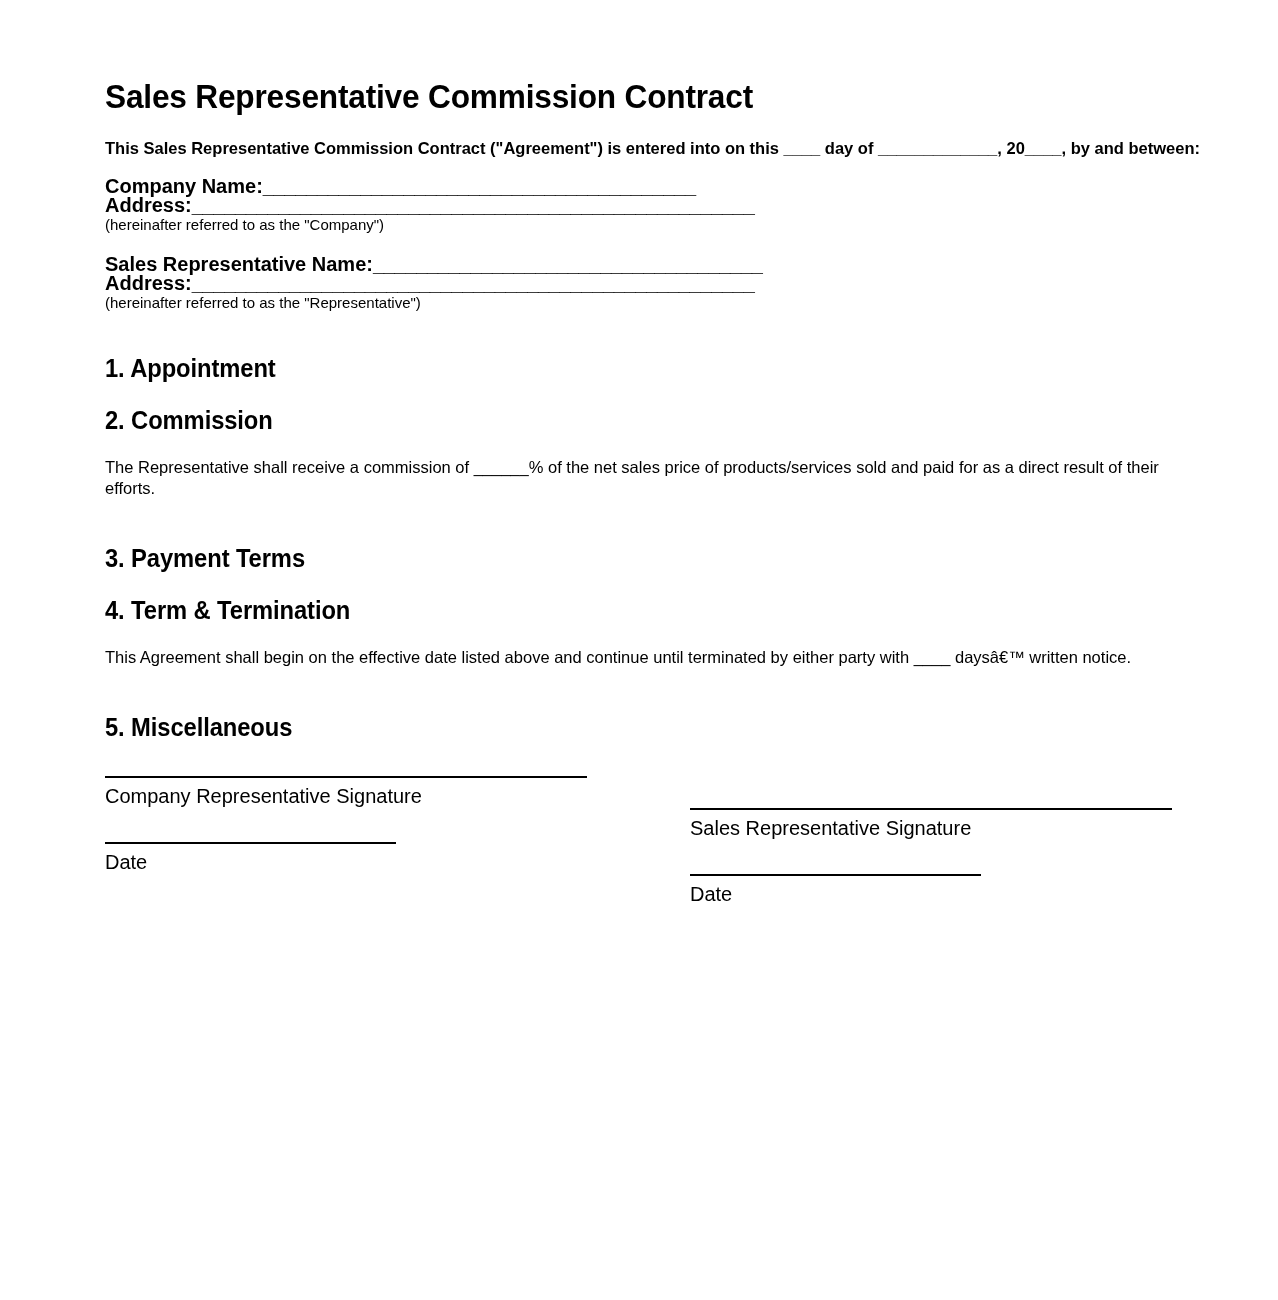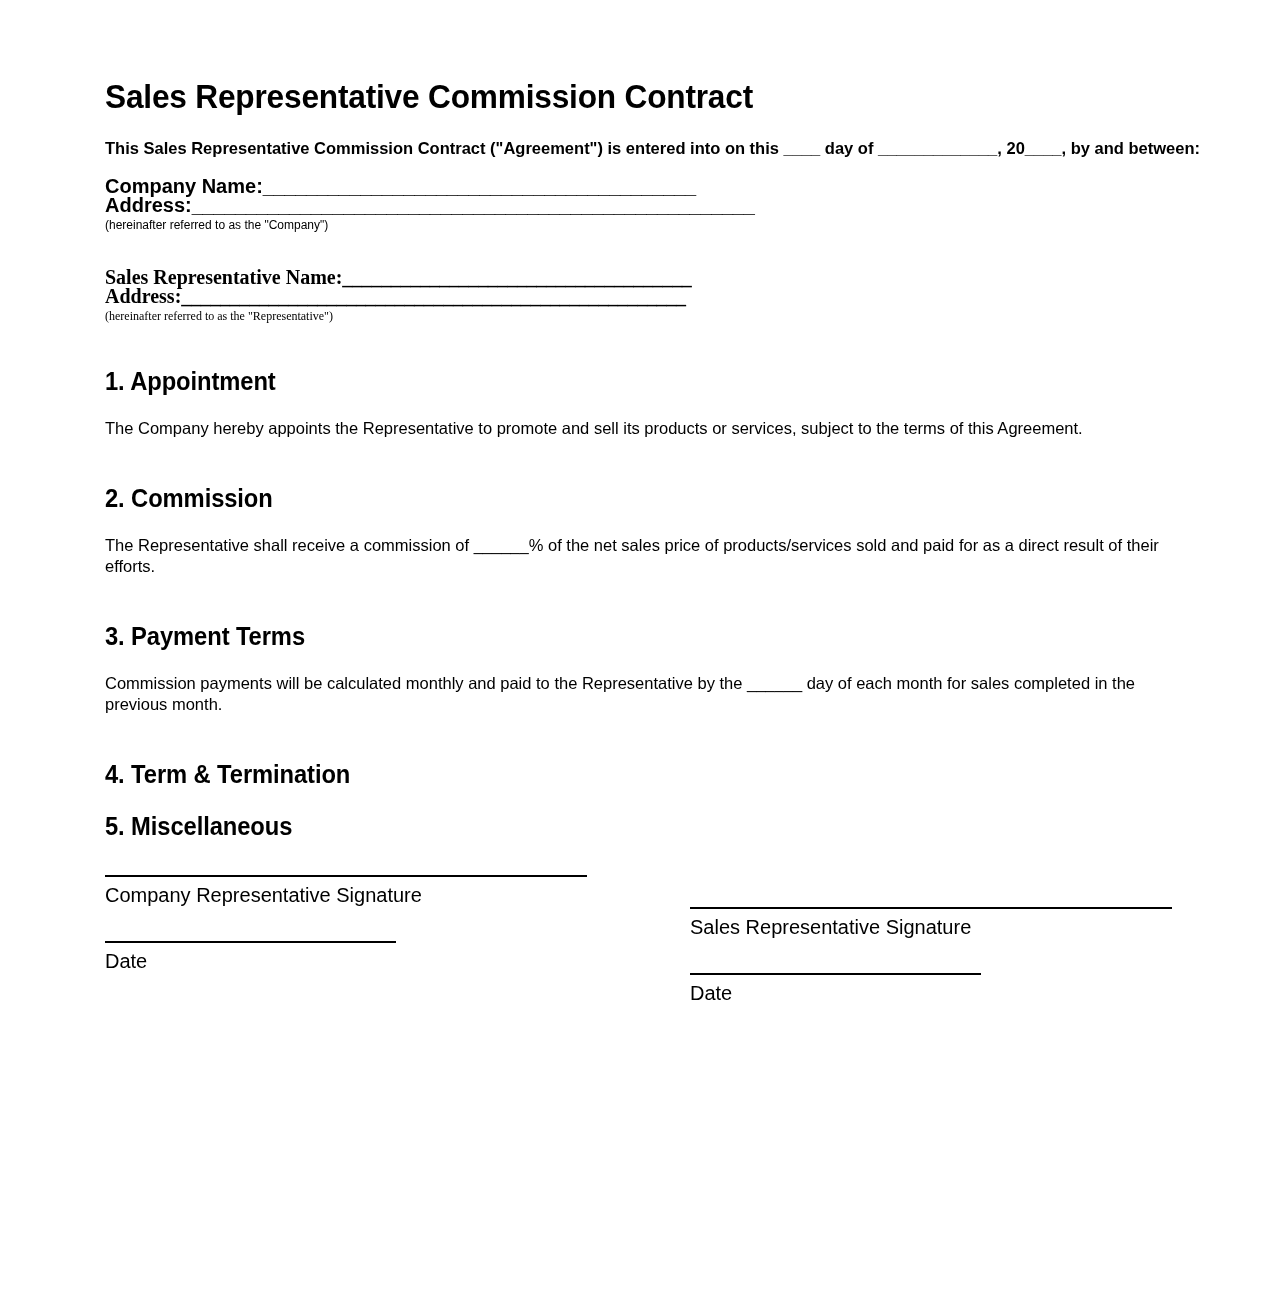--- a/index.html
+++ b/index.html
@@ -54,38 +54,37 @@
     margin: 0 0 18px 0;
     white-space: nowrap;
     font-weight: bold;
   }
 
   
   .party-block {
     margin: 0 0 6px 0;
   }
   .party-block + .party-block {
-    margin-top: 33px;
-    font-family: Liberation Serif, serif;
+    margin-top: 20px;
   }
   .field-line {
     font-size: 20px;
     line-height: 19px;
     white-space: nowrap;
     margin: 0;
   }
   .field-label {
     font-weight: bold;
   }
   .field-rule {
     font-weight: bold;
     letter-spacing: -0.3px;
   }
   .party-note {
-    font-size: 12px;
+    font-size: 15px;
     line-height: 20px;
     margin: 0;
     white-space: nowrap;
   }
 
   
   .section {
     margin: 0;
   }
   .section-heading {
@@ -159,35 +158,34 @@
         <span class="field-label">Sales Representative Name:</span><span class="field-rule">____________________________________</span>
       </p>
       <p class="field-line">
         <span class="field-label">Address:</span><span class="field-rule">____________________________________________________</span>
       </p>
       <p class="party-note">(hereinafter referred to as the "Representative")</p>
     </div>
 
     <div class="section sec-gap-top">
       <h2 class="section-heading">1. Appointment</h2>
-      <p class="section-body">The Company hereby appoints the Representative to promote and sell its products or services, subject to the terms of this Agreement.</p>
     </div>
 
     <div class="section">
       <h2 class="section-heading">2. Commission</h2>
       <p class="section-body">The Representative shall receive a commission of ______% of the net sales price of products/services sold and paid for as a direct result of their efforts.</p>
     </div>
 
     <div class="section">
       <h2 class="section-heading">3. Payment Terms</h2>
-      <p class="section-body">Commission payments will be calculated monthly and paid to the Representative by the ______ day of each month for sales completed in the previous month.</p>
     </div>
 
     <div class="section">
       <h2 class="section-heading">4. Term &amp; Termination</h2>
+      <p class="section-body">This Agreement shall begin on the effective date listed above and continue until terminated by either party with ____ daysâ€™ written notice.</p>
     </div>
 
     <div class="section">
       <h2 class="section-heading">5. Miscellaneous</h2>
     </div>
 
     <div class="sig-area">
 
       <div class="sig-col left">
         <div class="sig-rule sig-long"></div>

